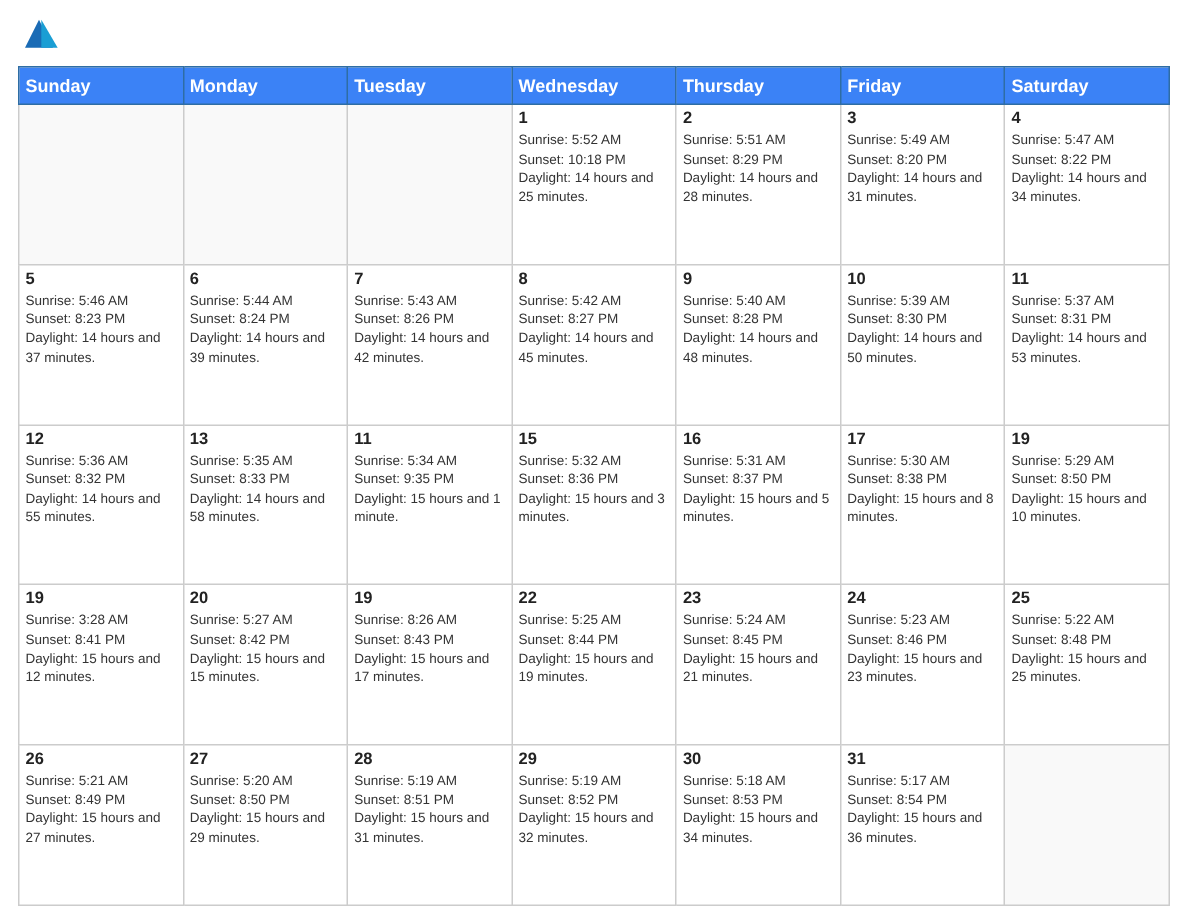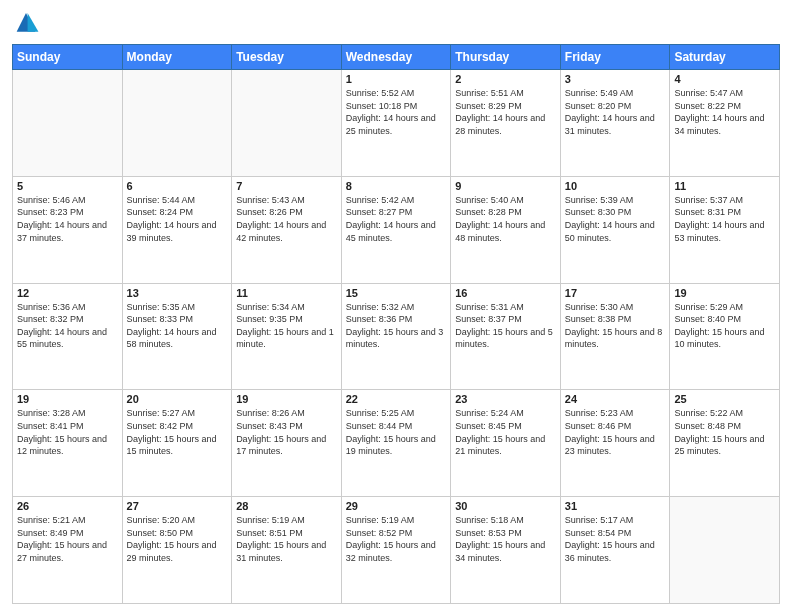--- a/index.html
+++ b/index.html
@@ -247,21 +247,21 @@
           <td>
             <span class="day-number">17</span>
             <div class="day-info">Sunrise: 5:30 AM
 Sunset: 8:38 PM
 Daylight: 15 hours
 and 8 minutes.</div>
           </td>
           <td>
             <span class="day-number">19</span>
             <div class="day-info">Sunrise: 5:29 AM
-Sunset: 8:40 PM
+Sunset: 8:50 PM
 Daylight: 15 hours
 and 10 minutes.</div>
           </td>
         </tr>
         <tr>
           <td>
             <span class="day-number">19</span>
             <div class="day-info">Sunrise: 3:28 AM
 Sunset: 8:41 PM
 Daylight: 15 hours

